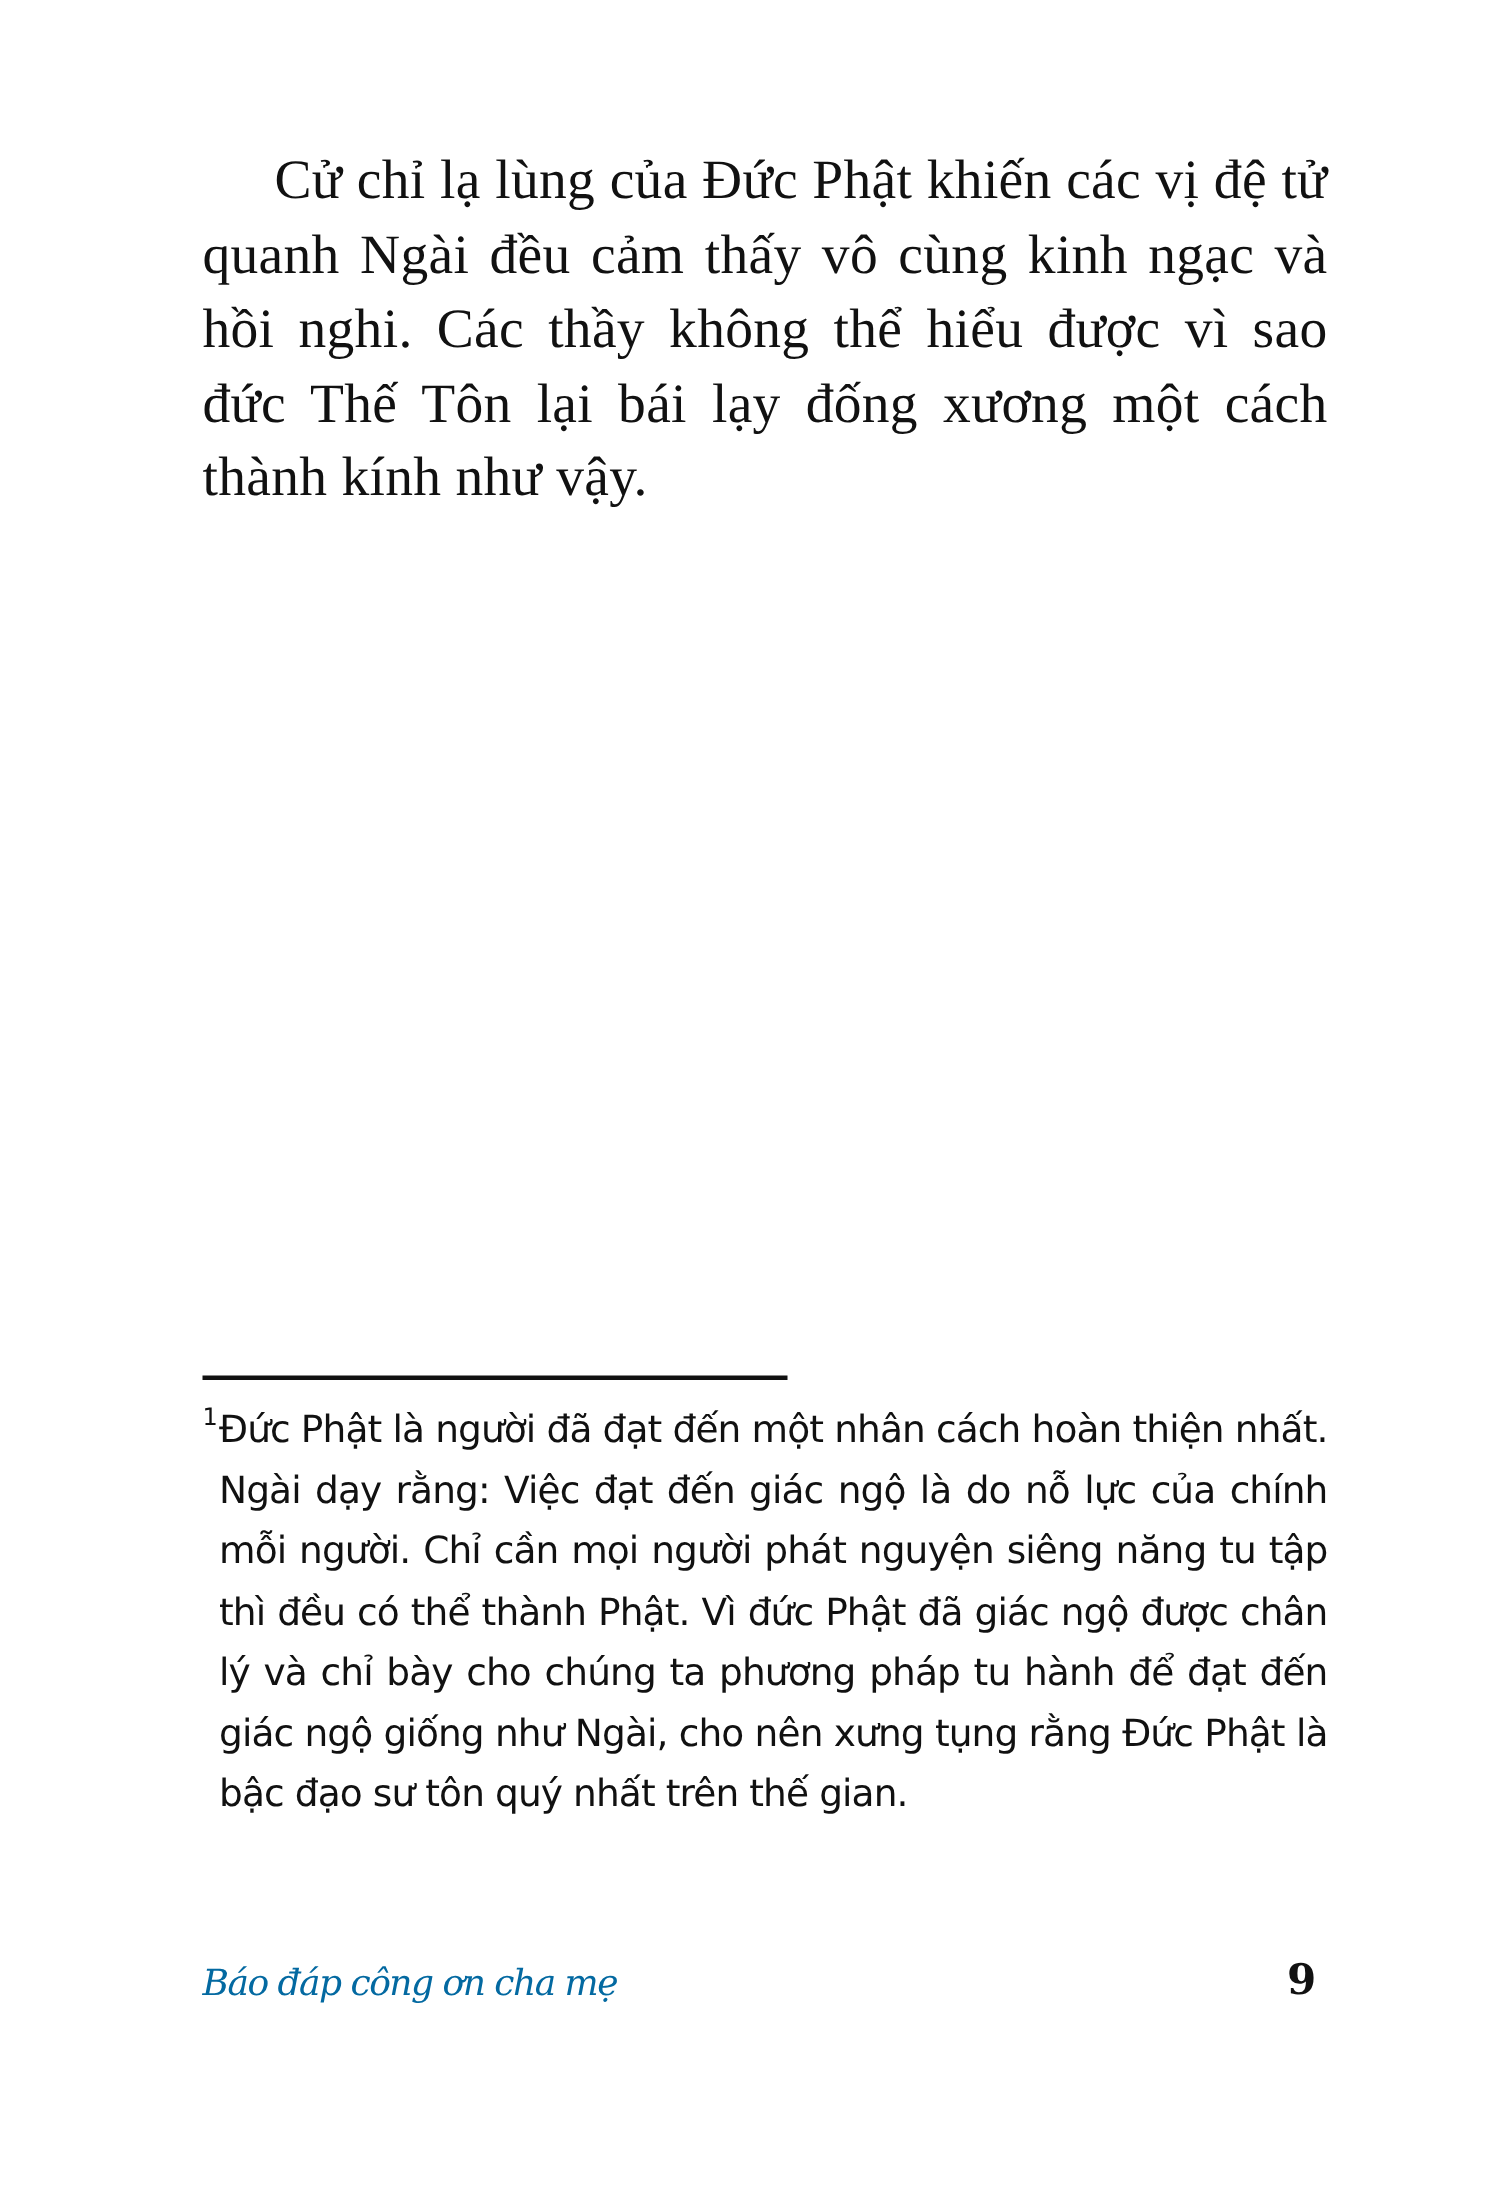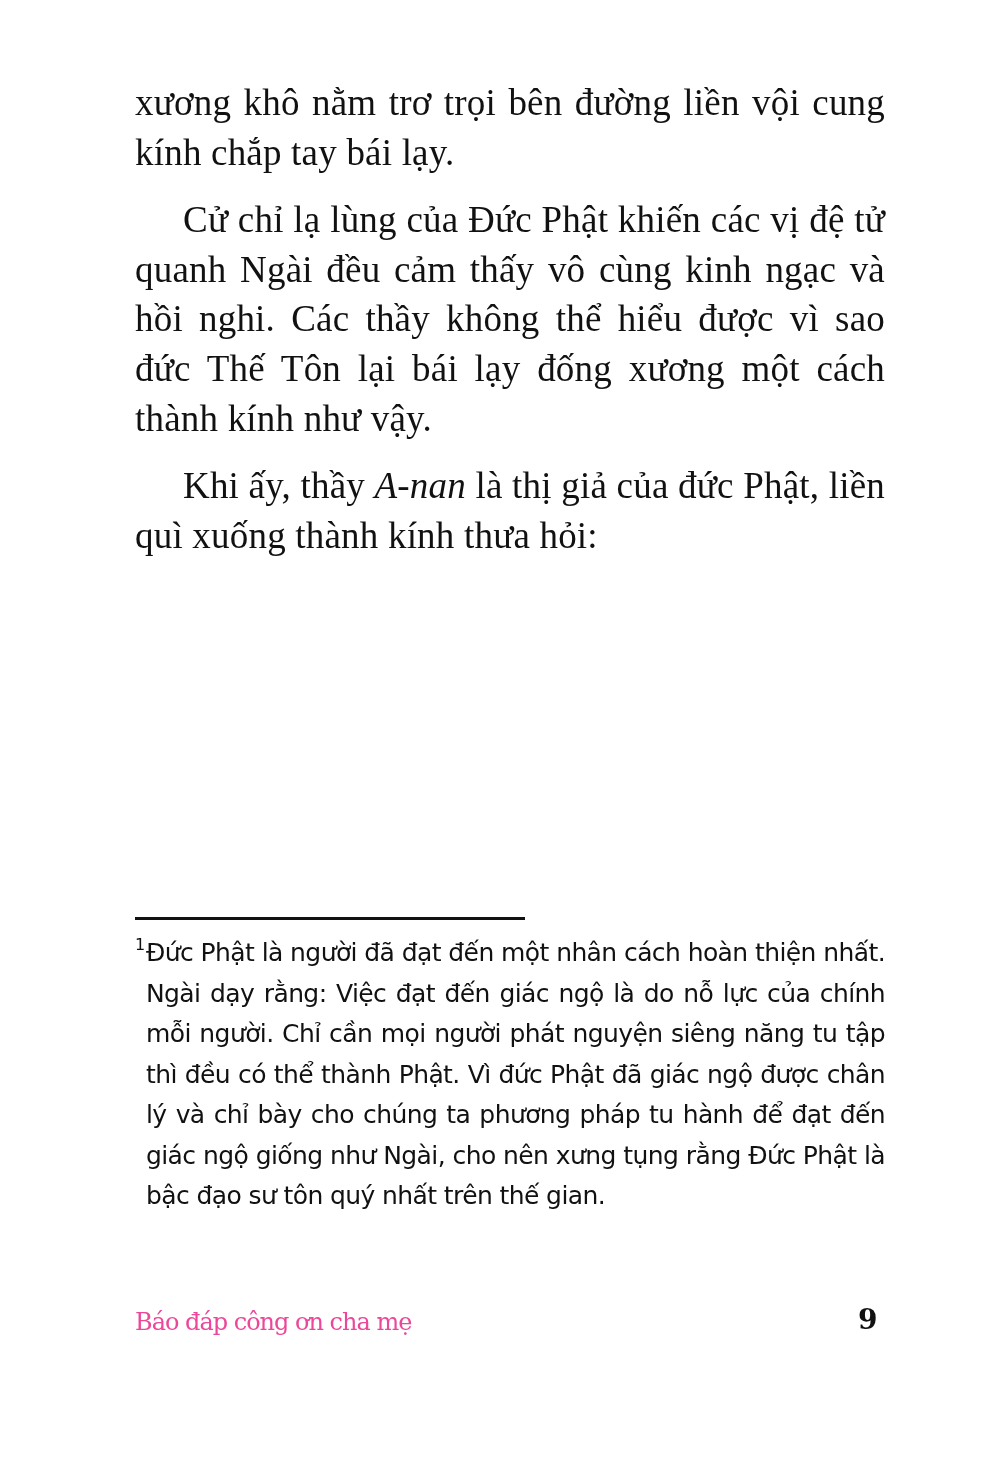--- a/index.html
+++ b/index.html
@@ -75,44 +75,43 @@
       line-height: 20px;
     }
     .footnote .fn-body {
       margin-left: 11px;
     }
     .footer-title {
       position: absolute;
       left: 135px;
       top: 1308px;
       font-family: "DejaVu Serif", "Liberation Serif", serif;
+      font-style: italic;
       font-size: 24px;
       letter-spacing: -1px;
-      color: #ec4899;
+      color: #0369a1;
     }
     .page-number {
       position: absolute;
       left: 858px;
       top: 1303px;
       font-family: "DejaVu Serif", "Liberation Serif", serif;
       font-weight: bold;
       font-size: 28px;
       color: #111111;
     }
   </style>
 </head>
 <body>
 
 <div class="page">
   <div class="body-text">
-    <p class="para">xương khô nằm trơ trọi bên đường liền vội cung kính chắp tay bái lạy.</p>
 
     <p class="para indent gap-1">Cử chỉ lạ lùng của Đức Phật khiến các vị đệ tử quanh Ngài đều cảm thấy vô cùng kinh ngạc và hồi nghi. Các thầy không thể hiểu được vì sao đức Thế Tôn lại bái lạy đống xương một cách thành kính như vậy.</p>
 
-    <p class="para indent gap-2"><span>Khi ấy, thầy </span><span class="it">A-nan</span><span> là thị giả của đức Phật, liền quì xuống thành kính thưa hỏi:</span></p>
 
   </div>
 </div>
 
 <div class="rule"></div>
 
 <div class="footnote">
   <span class="fn-mark">1</span>
   <div class="fn-body">Đức Phật là người đã đạt đến một nhân cách hoàn thiện nhất. Ngài dạy rằng: Việc đạt đến giác ngộ là do nỗ lực của chính mỗi người. Chỉ cần mọi người phát nguyện siêng năng tu tập thì đều có thể thành Phật. Vì đức Phật đã giác ngộ được chân lý và chỉ bày cho chúng ta phương pháp tu hành để đạt đến giác ngộ giống như Ngài, cho nên xưng tụng rằng Đức Phật là bậc đạo sư tôn quý nhất trên thế gian.</div>
 </div>

